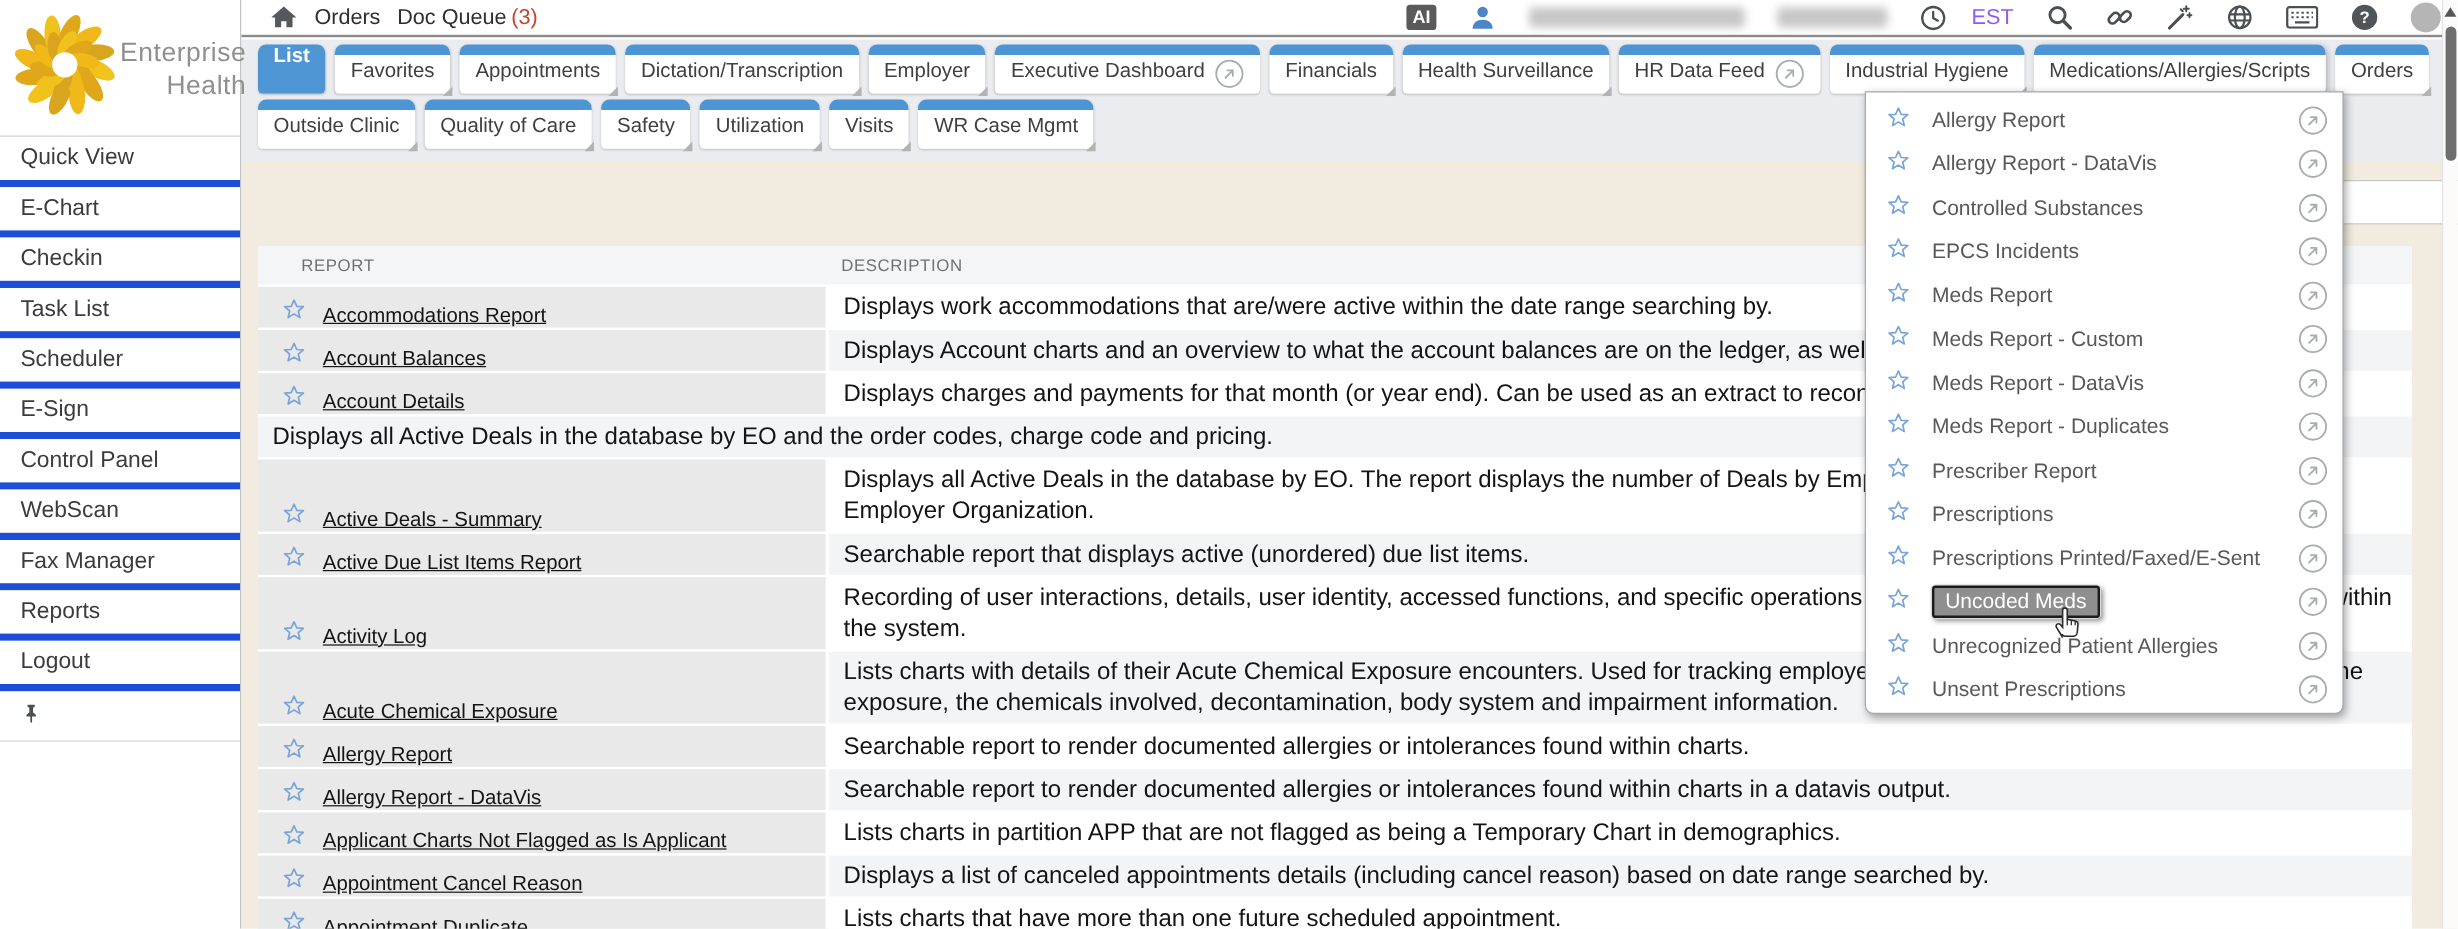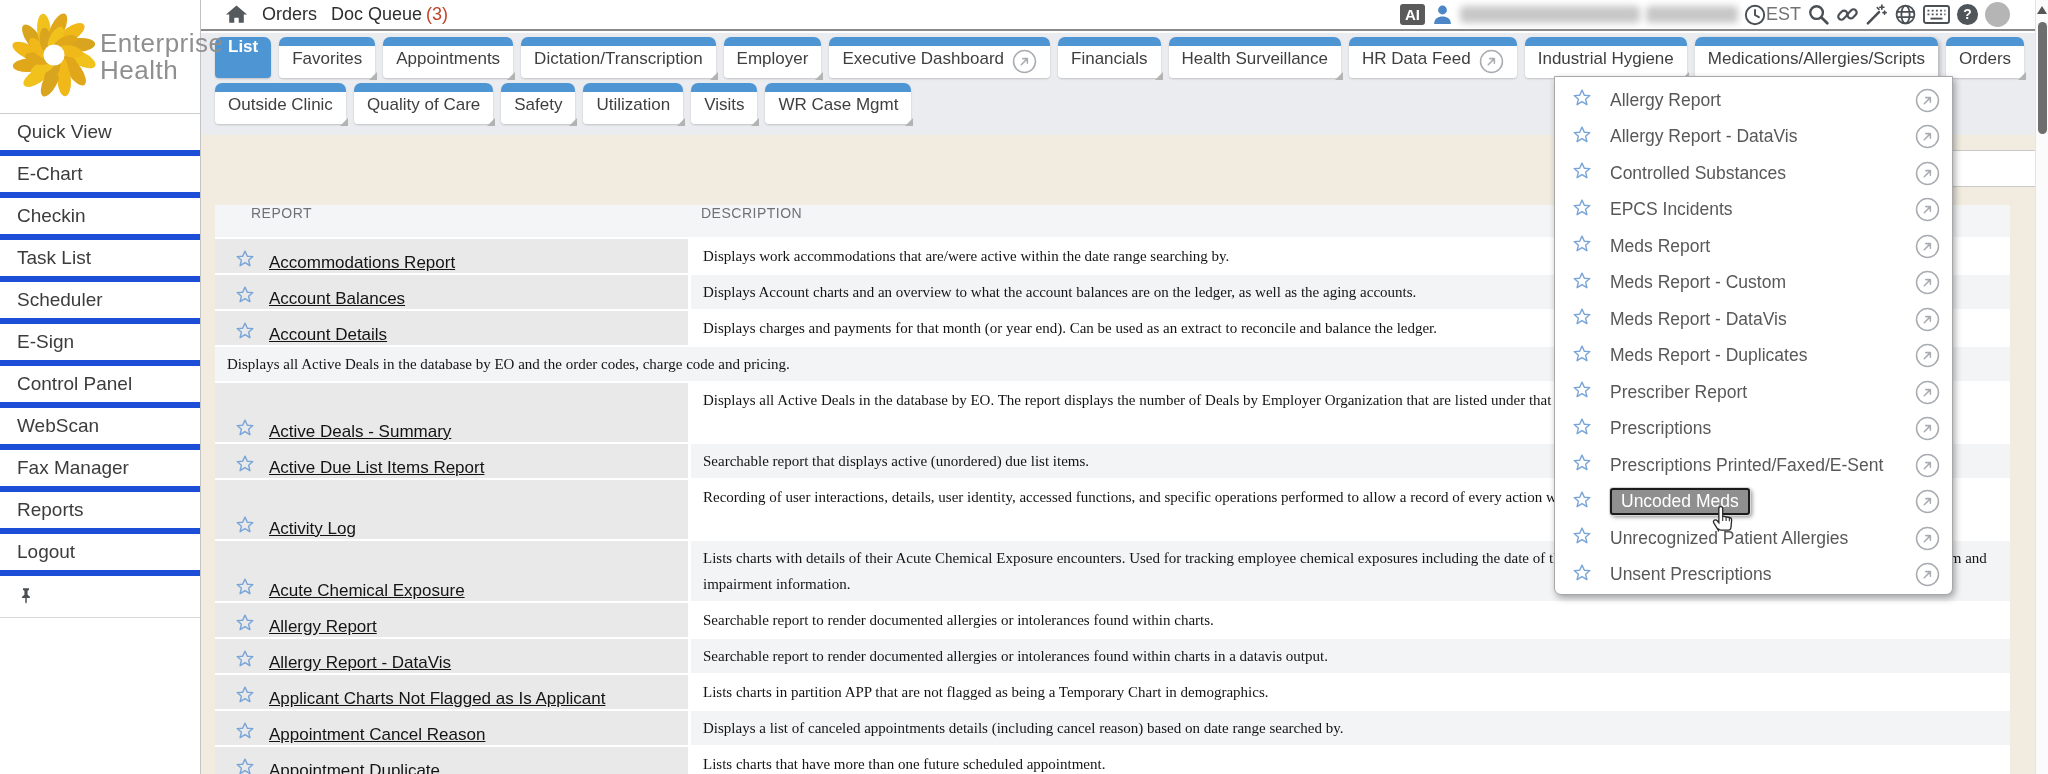--- a/index.html
+++ b/index.html
@@ -4,42 +4,42 @@
 <style>
   * { margin:0; padding:0; box-sizing:border-box; }
   html,body { width:2048px; height:774px; overflow:hidden;
     font-family:"Liberation Sans", sans-serif; background:#fff; position:relative; }
 
   
   #sidebar { position:absolute; left:0; top:0; width:201px; height:774px;
     background:#fff; border-right:1px solid #c3c3c3; z-index:5; }
   #logo { height:114px; display:flex; align-items:center; padding:6px 4px 6px 8px;
     border-bottom:1px solid #cecece; }
-  #logo-text { color:#8f8f8f; font-size:26px; line-height:27px; letter-spacing:.5px; }
+  #logo-text { color:#8f8f8f; font-size:22px; line-height:27px; letter-spacing:.5px;text-align:right; }
   .nav-item { height:42px; display:flex; align-items:center; padding-left:17px;
     font-size:19px; color:#3c3c3c; border-bottom:6px solid #1d4ed8; cursor:pointer;
     background:#fff; }
   #pin-row { height:42px; display:flex; align-items:center; padding-left:17px;
     border-bottom:1px solid #dadada; }
 
   
   #topbar { position:absolute; left:201px; top:0; width:1835px; height:31px;
     background:#fff; border-bottom:2px solid #8a8a8a; display:flex; align-items:center; }
   #breadcrumb { display:flex; align-items:center; gap:14px; padding-left:24px;
     font-size:18px; color:#2e2e2e; }
   #breadcrumb a { color:#2e2e2e; text-decoration:none; }
   #queue-count { color:#c0452c; margin-left:4px; }
-  #topbar-right { margin-left:auto; display:flex; align-items:center; gap:6px;
-    padding-right:26px; }
+  #topbar-right { margin-left:auto; display:flex; align-items:center; gap:27px;
+    padding-right:2px; }
   .tb-icon { display:inline-flex; align-items:center; }
   #ai-badge { background:#5a5a5a; color:#fff; font-weight:bold; font-size:15px;
     padding:2px 5px; border-radius:3px; }
   .blur-block { background:#c7c7c7; border-radius:4px; filter:blur(3.5px); height:17px; }
   #blur1 { width:180px; } #blur2 { width:92px; }
-  #tz { font-size:18px; color:#737373; margin-left:-6px; }
+  #tz { font-size:18px; color:#8b5cf6; margin-left:-6px; }
   #avatar { width:25px; height:25px; border-radius:50%; background:#b5b5b5; }
 
   
   #tabstrip { position:absolute; left:201px; top:33px; width:1835px; height:102px;
     background:#eaecf0; }
   .tabrow { position:absolute; left:14px; display:flex; gap:8px; }
   #tabrow1 { top:4px; } #tabrow2 { top:50px; }
   .tab { position:relative; height:41px; background:linear-gradient(#4e95d3 0 9px, #ffffff 9px);
     border-radius:7px 7px 4px 4px; padding:12px 13px 0 13px; font-size:17px; color:#3f3f3f;
     cursor:pointer; box-shadow:0 1px 2px rgba(0,0,0,.18); display:flex; align-items:flex-start;
@@ -52,28 +52,28 @@
 
   
   #content { position:absolute; left:201px; top:135px; width:1847px; height:639px;
     background:#f1ecdf; }
   #view-button { position:absolute; left:1744px; top:15px; width:268px; height:37px;
     background:#fff; border:1px solid #c9c9c9; border-radius:6px; font-size:18px;
     color:#4a4a4a; letter-spacing:1px; display:flex; align-items:center;
     justify-content:flex-end; padding-right:16px; cursor:pointer; }
   #report-table { position:absolute; left:14px; top:70px; width:1795px; background:#fff; }
   #table-header { display:flex; height:34px; background:#f4f5f7; border-bottom:2px solid #fff;
-    align-items:flex-start; font-size:14px; color:#6e7277; letter-spacing:.5px; }
+    align-items:center; font-size:14px; color:#6e7277; letter-spacing:.5px; }
   #col-report { width:473px; padding-left:36px; }
   #col-desc { flex:1; padding-left:13px; }
   .trow { display:flex; margin-bottom:2px; }
   .cell-report { width:473px; background:#e9e9e9; display:flex; align-items:flex-end;
     gap:14px; padding:5px 0 0 20px; margin-right:3px; }
   .cell-report a { color:#141414; font-size:17px; text-decoration:underline; padding-top:1px; }
-  .cell-desc { flex:1; font-size:15px; color:#141414; line-height:26px; padding:4px 12px;font-family:Liberation Serif, serif; }
+  .cell-desc { flex:1; font-size:20px; color:#141414; line-height:26px; padding:4px 12px; }
   .trow.alt .cell-desc { background:#f3f4f6; }
   .trow:not(.alt) .cell-desc { background:#fff; }
   .trow.tall { min-height:59px; } .trow:not(.tall) { min-height:32px; }
 
   
   #dropdown { position:absolute; left:1554px; top:76px; width:399px; height:519px;
     background:#fff; border:1px solid #a8a8a8; border-radius:0 0 7px 7px;
     box-shadow:2px 3px 7px rgba(0,0,0,.35); z-index:40; padding-top:5px; }
   .menu-item { height:36.5px; display:flex; align-items:center; padding:0 12px 0 17px;
     cursor:pointer; }

